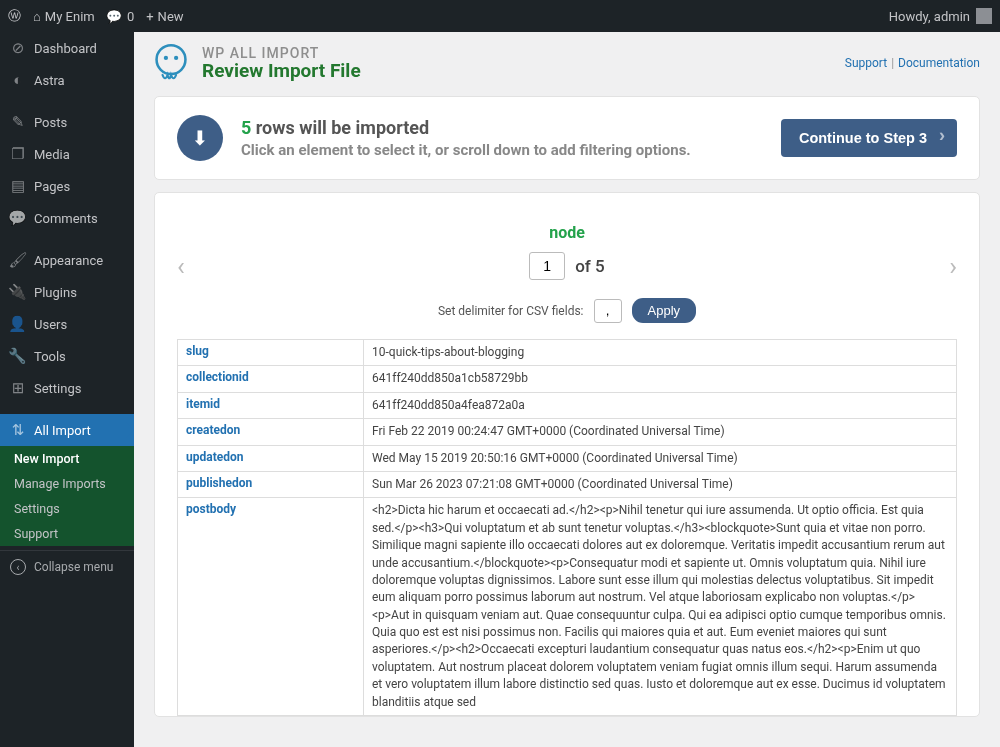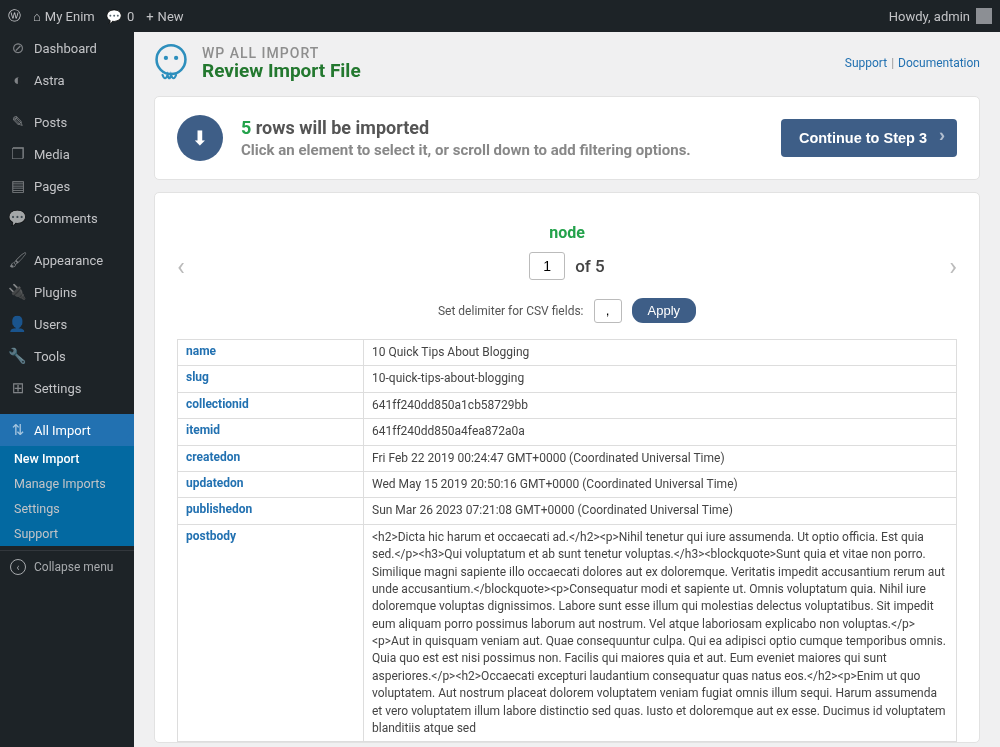--- a/index.html
+++ b/index.html
@@ -14,21 +14,21 @@
 
   
   .wrap { display: flex; height: calc(747px - 32px); }
 
   
   .sidebar { width: 134px; background: #1d2327; color: #c3c4c7; display: flex; flex-direction: column; font-size: 13px; }
   .menu-item { display: flex; align-items: center; gap: 8px; padding: 7px 10px; cursor: pointer; }
   .menu-item .icn { width: 16px; display: inline-flex; justify-content: center; font-size: 15px; opacity: .6; }
   .menu-item.active { background: #2271b1; color: #fff; position: relative; }
   .menu-item.active::after { content: ""; position: absolute; right: -8px; top: 50%; transform: translateY(-50%); border: 8px solid transparent; border-left-color: #2271b1; }
-  .sub-item { padding: 5px 10px 5px 14px; cursor: pointer; font-size: 12.5px; background: #0369a1; }
+  .sub-item { padding: 5px 10px 5px 14px; cursor: pointer; font-size: 12.5px; background: #14532d; }
   .sub-item.sel { color: #fff; font-weight: 500; }
   .menu-sep { height: 10px; }
   .collapse { display: flex; align-items: center; gap: 8px; padding: 8px 10px; color: #a7aaad; border-top: 1px solid #32373c; margin-top: 4px; cursor: pointer; font-size: 12px; }
   .collapse .circ { width: 16px; height: 16px; border-radius: 50%; border: 1px solid #a7aaad; display:flex;align-items:center;justify-content:center;font-size:10px; }
 
   
   .main { flex: 1; padding: 10px 20px 3px 20px; overflow-y: auto; background:#f0f0f1; }
   .header { display: flex; align-items: center; gap: 14px; margin-bottom: 4px; }
   .logo-svg { width: 34px; height: 42px; }
   .header-titles { flex: 1; }
@@ -196,24 +196,20 @@
         <span class="arrow r">›</span>
       </div>
       <div class="delim-row">
         <span class="delim-label">Set delimiter for CSV fields:</span>
         <input class="delim-input" value="," style="">
         <button class="apply-btn"><span>Apply</span></button>
       </div>
       <table class="kv">
         <tbody id="kv-body">
             <tr>
-              <td class="key">name</td>
-              <td class="val">10 Quick Tips About Blogging</td>
-            </tr>
-            <tr>
               <td class="key">slug</td>
               <td class="val">10-quick-tips-about-blogging</td>
             </tr>
             <tr>
               <td class="key">collectionid</td>
               <td class="val">641ff240dd850a1cb58729bb</td>
             </tr>
             <tr>
               <td class="key">itemid</td>
               <td class="val">641ff240dd850a4fea872a0a</td>

